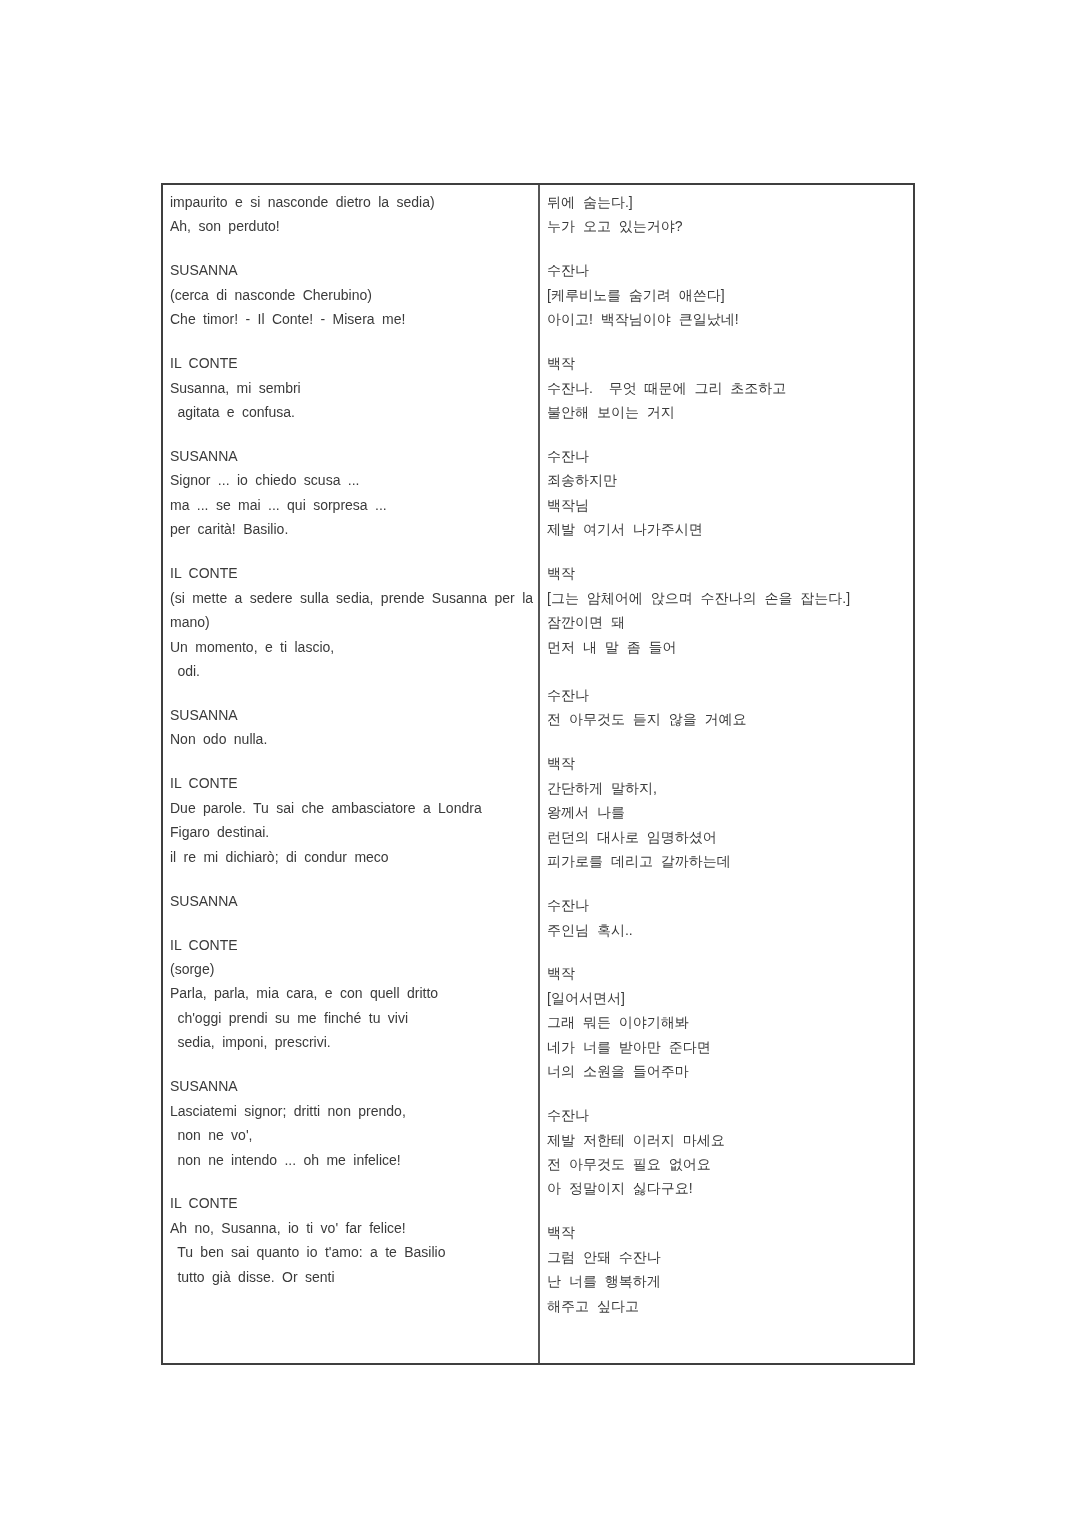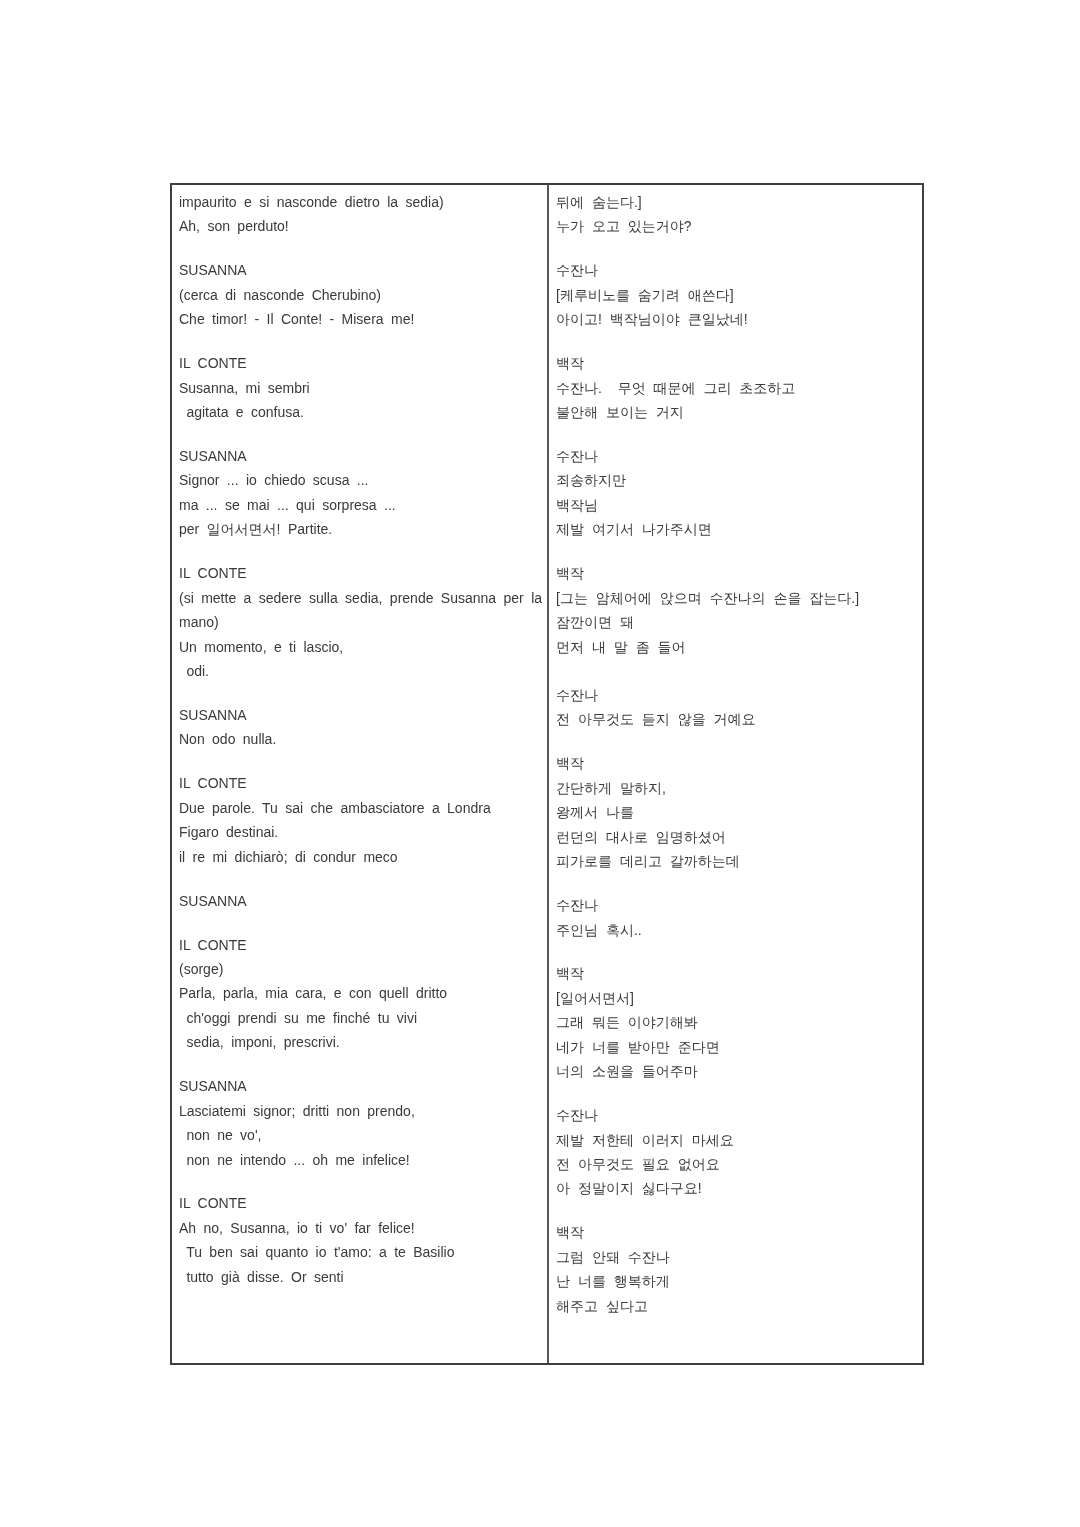--- a/index.html
+++ b/index.html
@@ -21,21 +21,20 @@
   .libretto-table {
     position: absolute;
     left: 161px;
     top: 183px;
     width: 754px;
     height: 1182px;
     border: 2px solid #3f3f3f;
     box-sizing: border-box;
     display: flex;
     background: #ffffff;
-    margin-left: 9px;
   }
   .cell {
     box-sizing: border-box;
     overflow: hidden;
     padding: 5px 6px 0 7px;
     color: #3a3a3a;
   }
   .col-italian {
     width: 377px;
     border-right: 2px solid #565656;
@@ -80,21 +79,21 @@
         </div>
         <div class="block">
           <div class="line">IL CONTE</div>
           <div class="line">Susanna, mi sembri</div>
           <div class="line"> agitata e confusa.</div>
         </div>
         <div class="block">
           <div class="line">SUSANNA</div>
           <div class="line">Signor ... io chiedo scusa ...</div>
           <div class="line">ma ... se mai ... qui sorpresa ...</div>
-          <div class="line">per 일어서면서! Partite.</div>
+          <div class="line">per carità! Basilio.</div>
         </div>
         <div class="block">
           <div class="line">IL CONTE</div>
           <div class="line">(si mette a sedere sulla sedia, prende Susanna per la</div>
           <div class="line">mano)</div>
           <div class="line">Un momento, e ti lascio,</div>
           <div class="line"> odi.</div>
         </div>
         <div class="block">
           <div class="line">SUSANNA</div>

